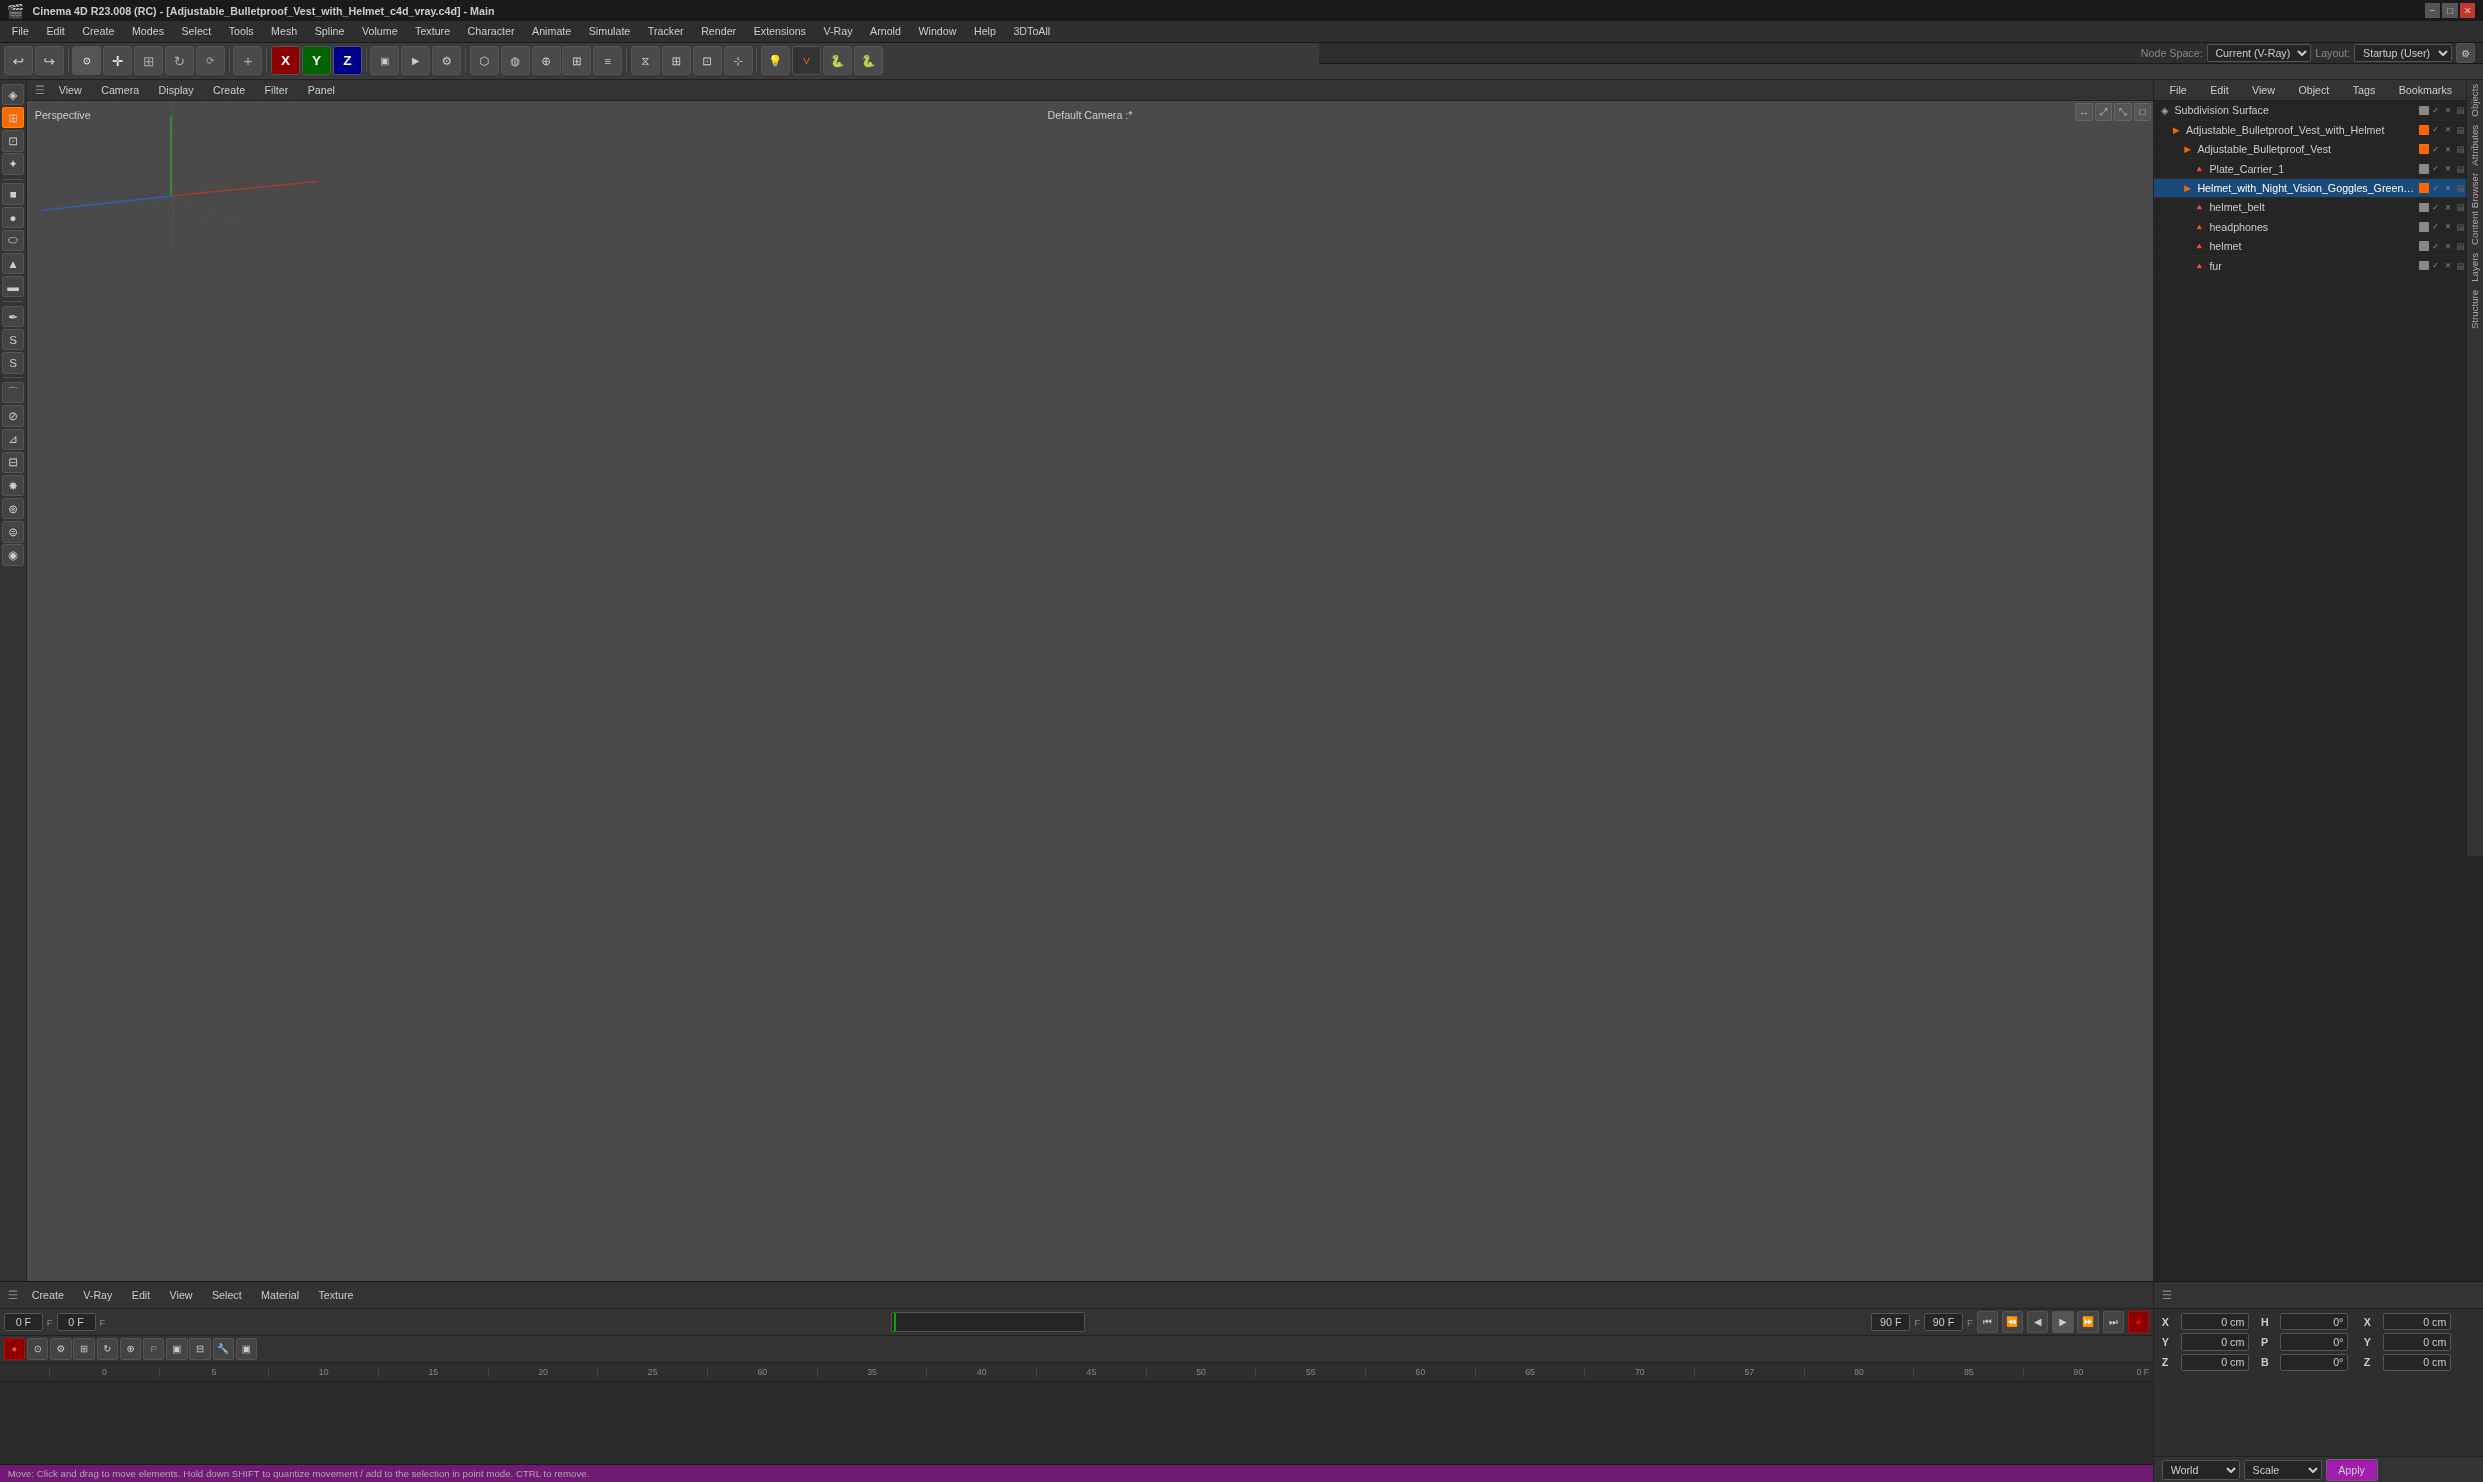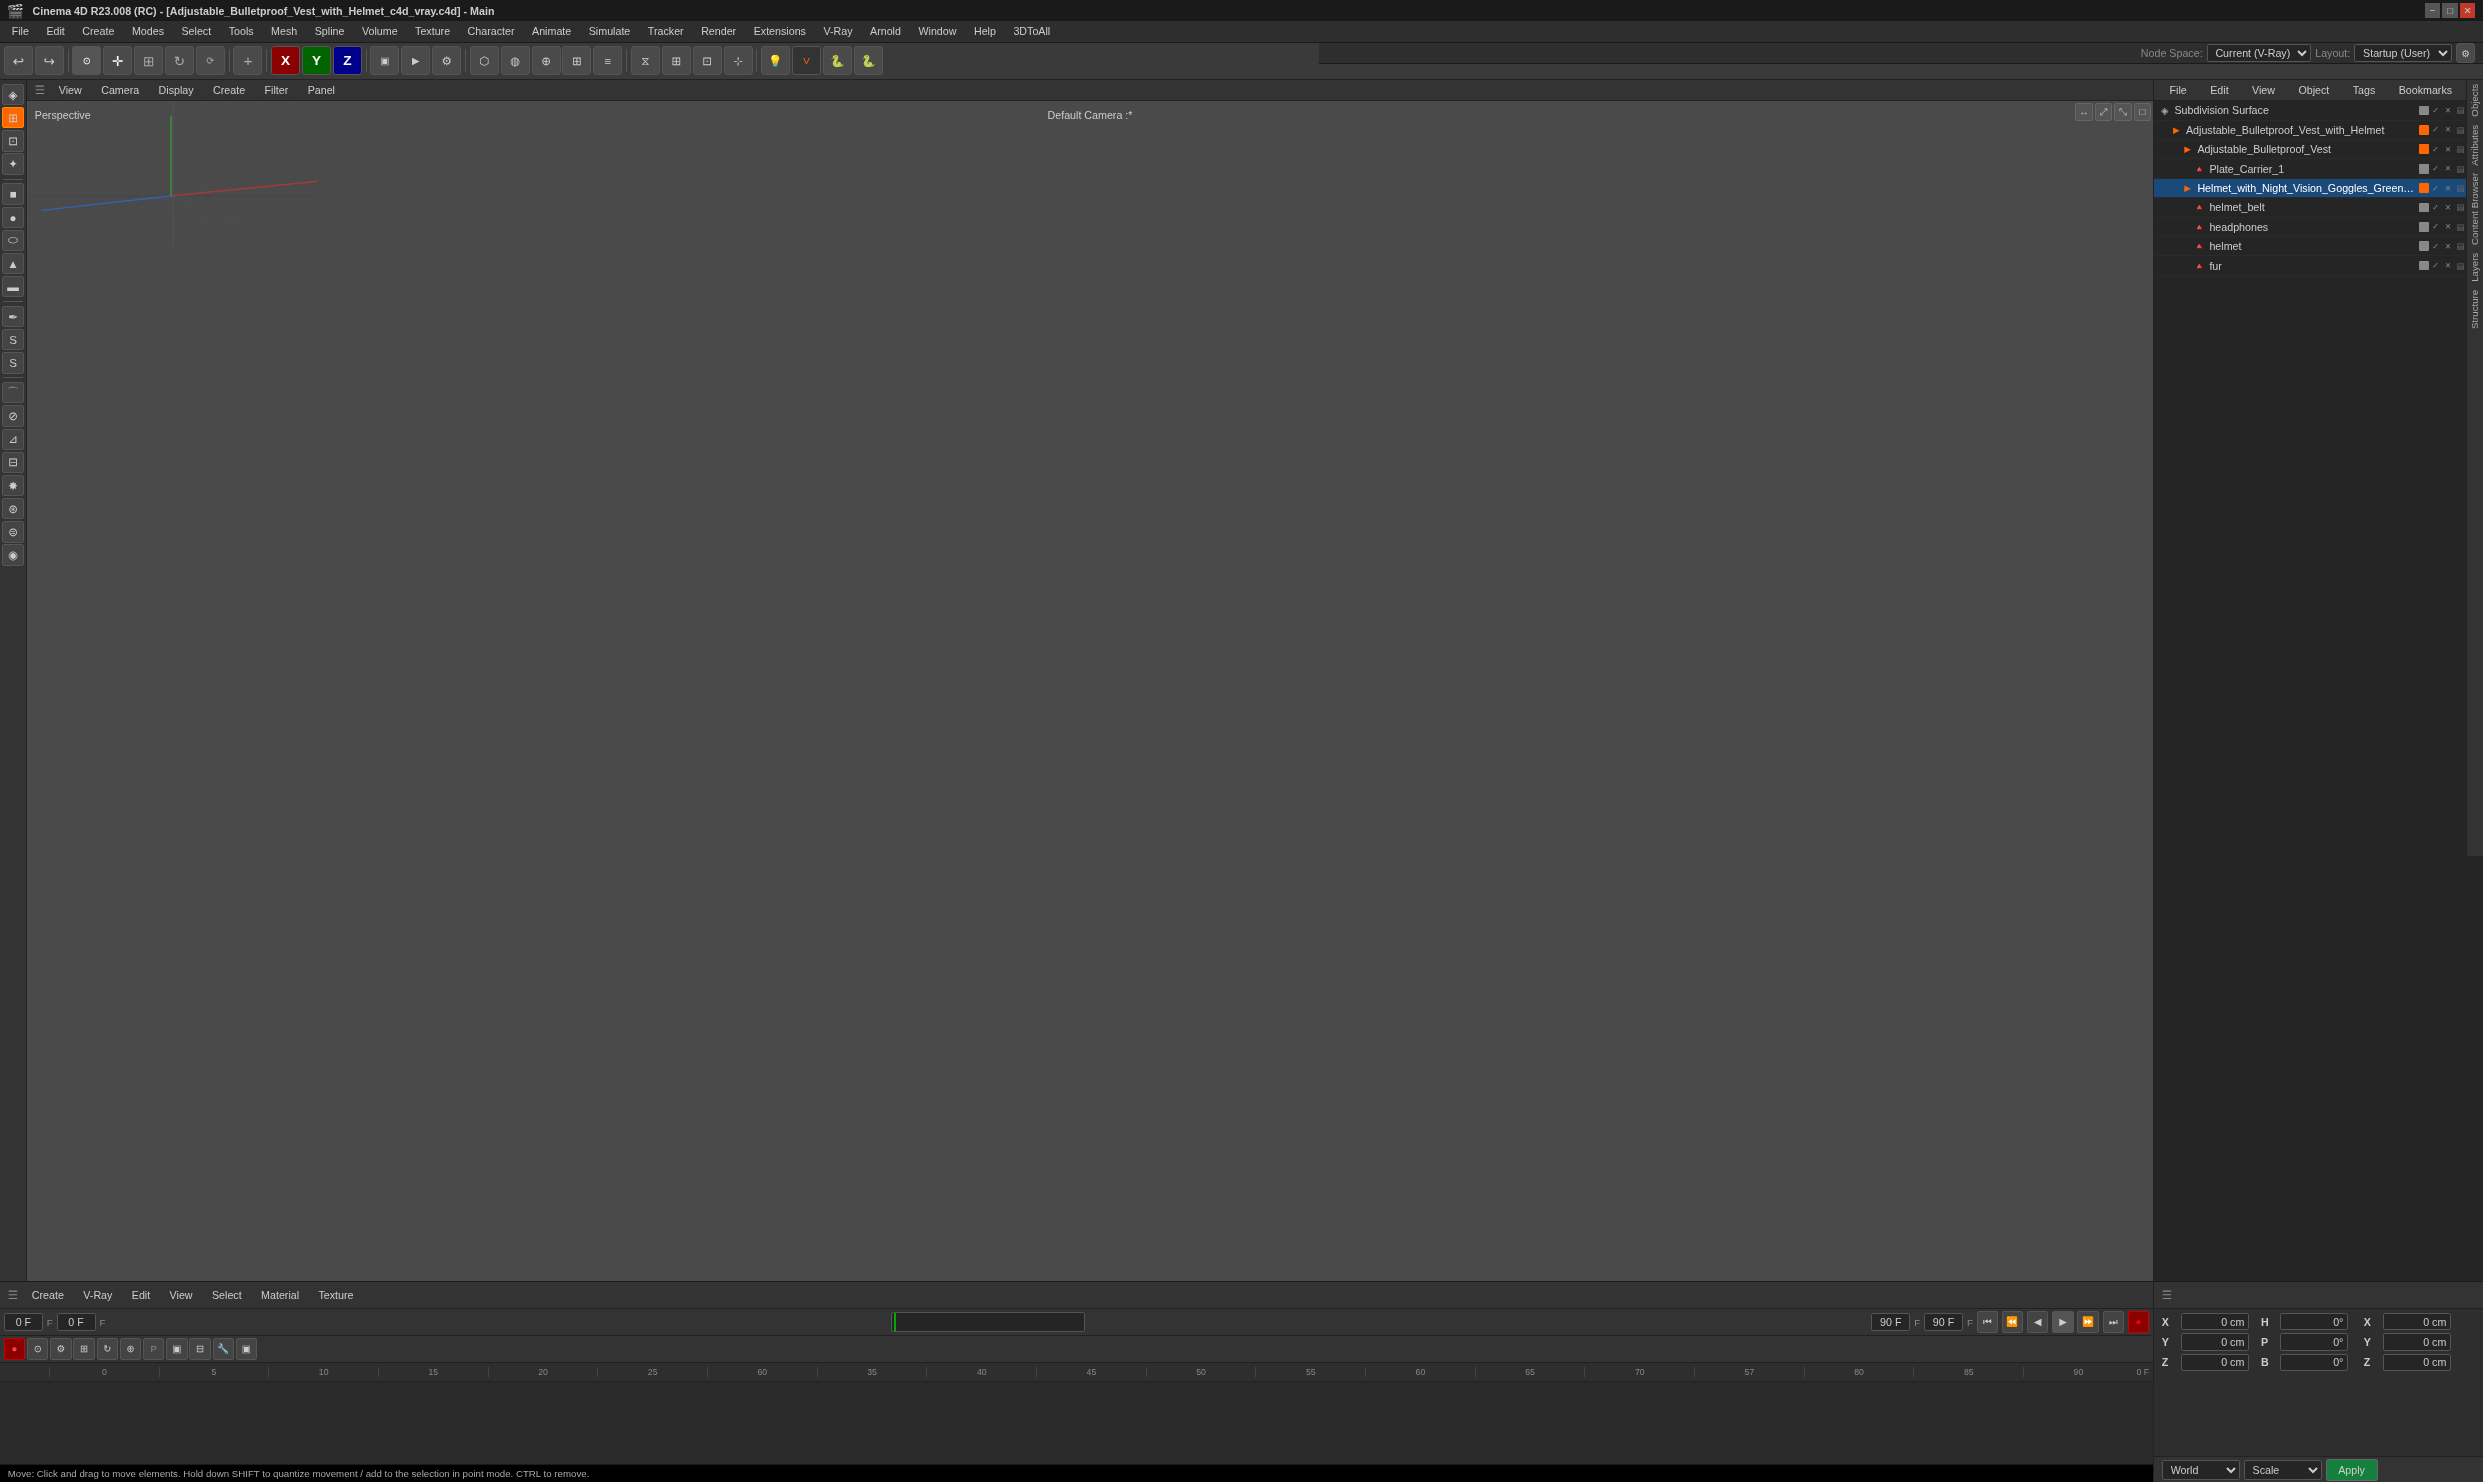--- a/index.html
+++ b/index.html
@@ -469,21 +469,21 @@
       background: #252525;
       border: 1px solid #555;
       color: #ccc;
       font-size: 10.7px;
       border-radius: 1.9px;
       padding: 0 3.9px;
       width: 78px;
     }
     .apply-btn {
       height: 21.3px;
-      background: #15803d;
+      background: #a21caf;
       border: 1px solid #666;
       color: #ccc;
       font-size: 10.7px;
       padding: 0 11.6px;
       border-radius: 1.9px;
       cursor: pointer;
     }
     .right-tab-item {
       writing-mode: vertical-rl;
       text-orientation: mixed;
@@ -1073,21 +1073,21 @@
           <span class="ruler-mark">65</span>
           <span class="ruler-mark">70</span>
           <span class="ruler-mark">57</span>
           <span class="ruler-mark">80</span>
           <span class="ruler-mark">85</span>
           <span class="ruler-mark">90</span>
         </div>
         <span style="font-size:8.7px; color:#888; padding:0 3.9px;">0 F</span>
       </div>
 
-      <div id="status-bar" style="position:relative; height:19.4px; background:#000000; display:flex; align-items:center; padding:0 7.8px; font-size:9.7px; color:#aaa; border-top:1px solid #1a1a1a; margin-top:auto;">
+      <div id="status-bar" style="position:relative; height:19.4px; background:#701a75; display:flex; align-items:center; padding:0 7.8px; font-size:9.7px; color:#aaa; border-top:1px solid #1a1a1a; margin-top:auto;">
         <span>Move: Click and drag to move elements. Hold down SHIFT to quantize movement / add to the selection in point mode. CTRL to remove.</span>
       </div>
     </div>
 
     <div style="width:330px; background:#2e2e2e; border-left:1px solid #222; display:flex; flex-direction:column;">
       <div style="height:27px; background:#333; display:flex; align-items:center; padding:0 7.8px; gap:3.9px; border-bottom:1px solid #222;">
         <span style="color:#888; font-size:11.6px; cursor:pointer;">☰</span>
       </div>
       <div style="flex:1; display:flex;">
 

